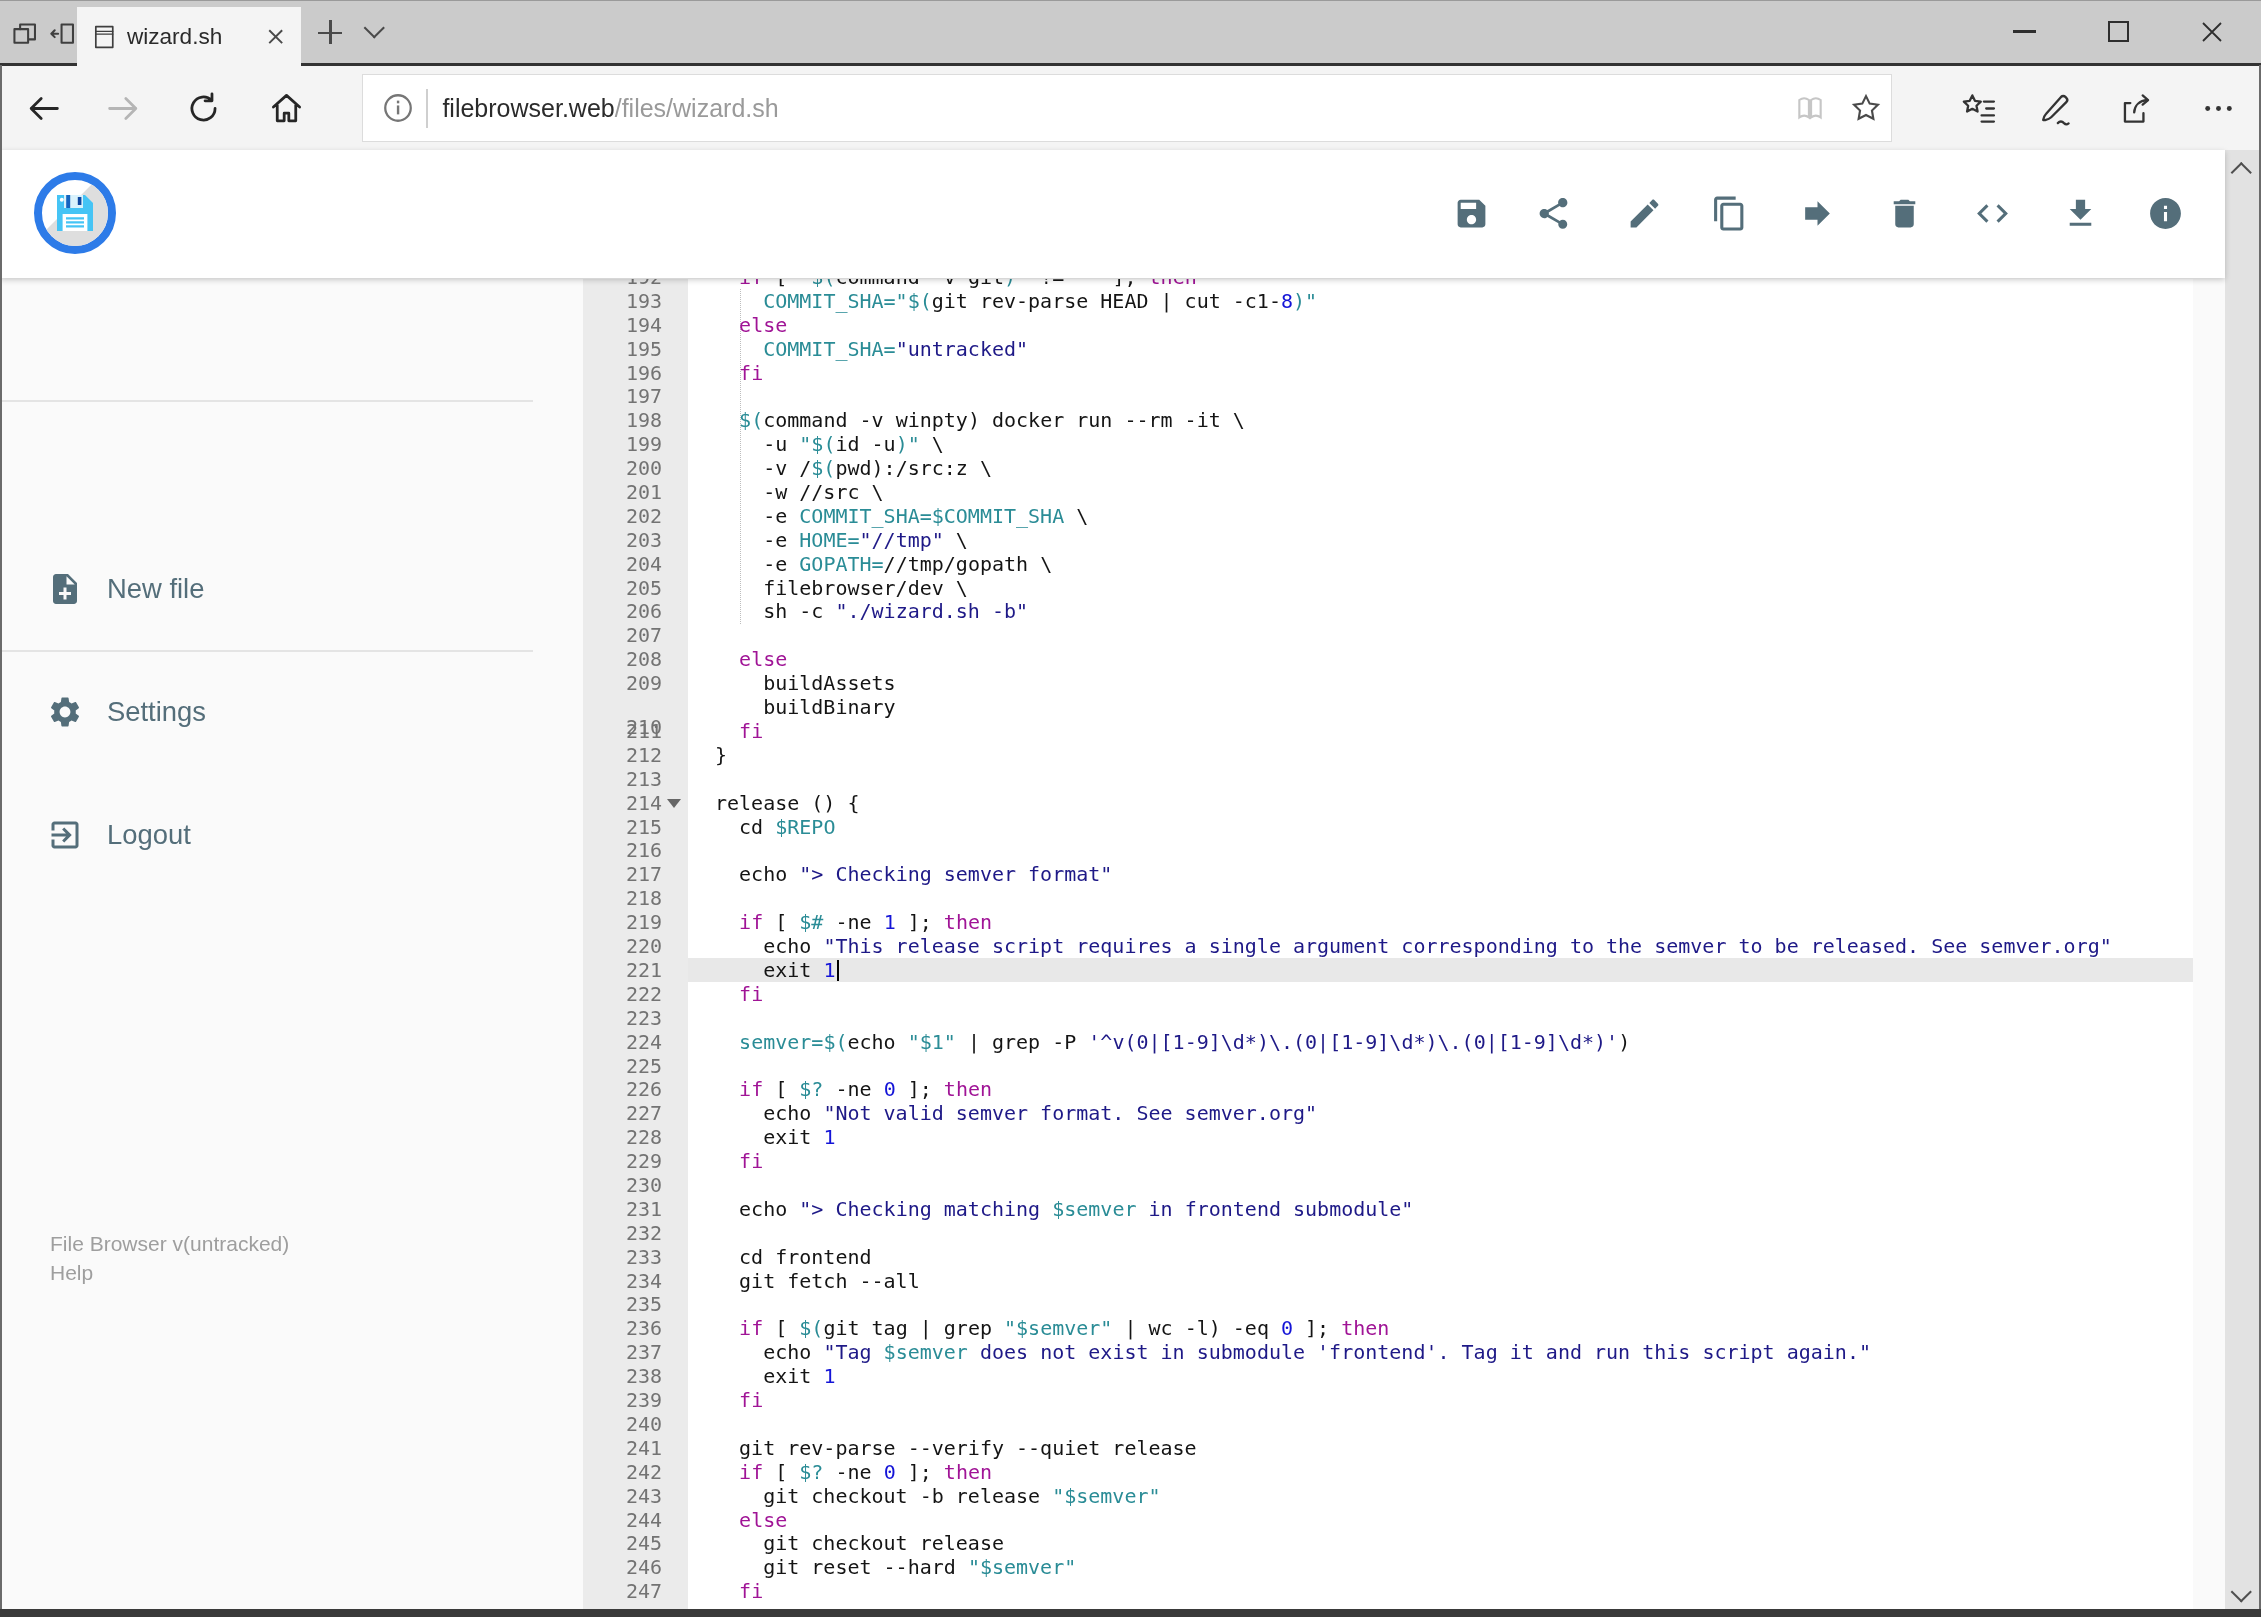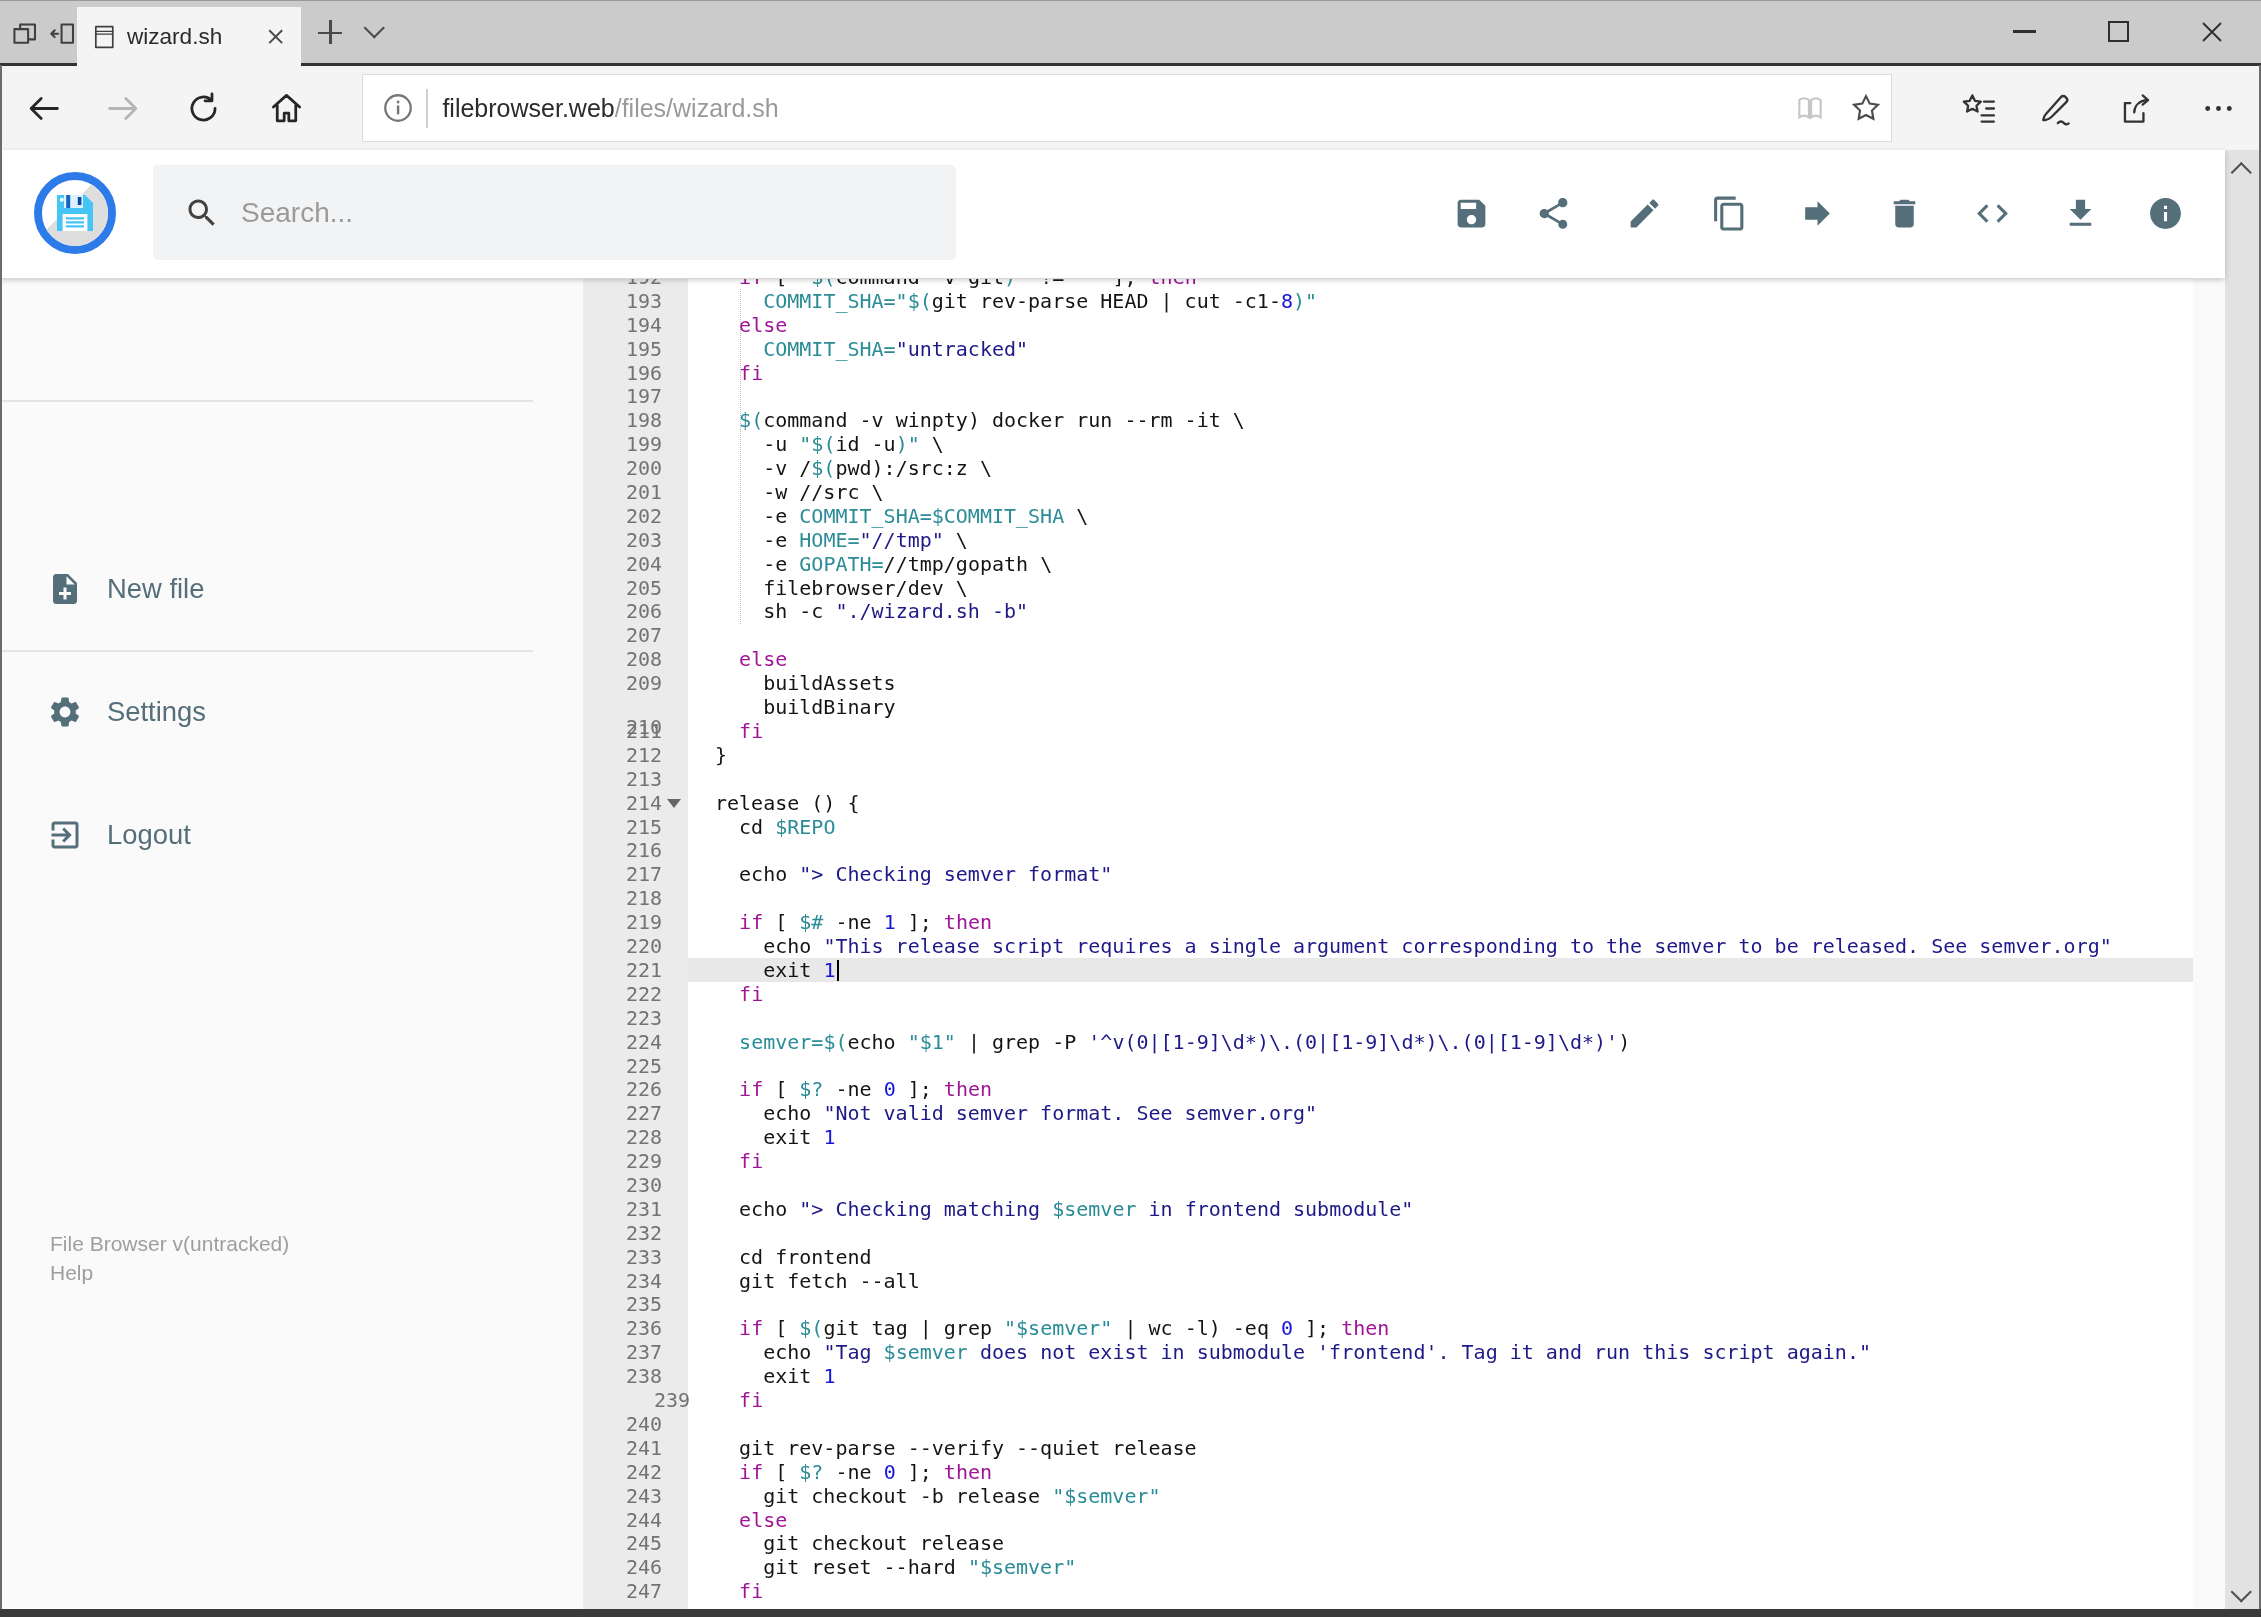--- a/index.html
+++ b/index.html
@@ -211,26 +211,20 @@
     <div class="shadow"></div>
     <svg width="48" height="48" viewBox="0 0 24 24">
       <path d="M3 3h14l4 4v14H3z" fill="#45c4f5"></path>
       <rect x="6.5" y="3" width="9.5" height="6.5" fill="#d9f2fc"></rect>
       <rect x="7.6" y="3" width="2" height="6.5" fill="#1565c0"></rect>
       <rect x="13.4" y="4" width="1.8" height="4" fill="#0d47a1"></rect>
       <rect x="5.8" y="12.5" width="12.4" height="8.5" fill="#ffffff"></rect>
       <path d="M7.5 14.7h9M7.5 16.7h9M7.5 18.7h9" stroke="#45c4f5" stroke-width="1.1"></path>
       <circle cx="5.4" cy="5.4" r="1" fill="#fff"></circle>
     </svg>
-  </div>
-  <div class="searchbox" style="z-index:6;">
-    <svg width="36" height="36" viewBox="0 0 24 24" fill="#424242">
-      <path d="M15.5 14h-.79l-.28-.27C15.41 12.59 16 11.11 16 9.5 16 5.91 13.09 3 9.5 3S3 5.91 3 9.5 5.91 16 9.5 16c1.61 0 3.09-.59 4.23-1.57l.27.28v.79l5 4.99L20.49 19l-4.99-5zm-6 0C7.01 14 5 11.99 5 9.5S7.01 5 9.5 5 14 7.01 14 9.5 11.99 14 9.5 14z"></path>
-    </svg>
-    <input type="text" placeholder="Search..." style="">
   </div>
   <div id="toolbar" style="position:absolute; top:0; left:0; z-index:6;">
       <div class="tool-btn" style="left: 1450px;">
         <svg width="37" height="37" viewBox="0 0 24 24">
           <path d="M17 3H5c-1.11 0-2 .9-2 2v14c0 1.1.89 2 2 2h14c1.1 0 2-.9 2-2V7l-4-4zm-5 16c-1.66 0-3-1.34-3-3s1.34-3 3-3 3 1.34 3 3-1.34 3-3 3zm3-10H5V5h10v4z" fill="#546e7a" fill-rule="evenodd"></path>
         </svg>
       </div>
       <div class="tool-btn" style="left: 1532px;">
         <svg width="37" height="37" viewBox="0 0 24 24">
           <path d="M18 16.08c-.76 0-1.44.3-1.96.77L8.91 12.7c.05-.23.09-.46.09-.7s-.04-.47-.09-.7l7.05-4.11c.54.5 1.25.81 2.04.81 1.66 0 3-1.34 3-3s-1.34-3-3-3-3 1.34-3 3c0 .24.04.47.09.7L8.04 9.81C7.5 9.31 6.79 9 6 9c-1.66 0-3 1.34-3 3s1.34 3 3 3c.79 0 1.5-.31 2.04-.81l7.12 4.16c-.05.21-.08.43-.08.65 0 1.61 1.31 2.92 2.92 2.92 1.61 0 2.92-1.31 2.92-2.92s-1.31-2.92-2.92-2.92z" fill="#546e7a" fill-rule="evenodd"></path>
@@ -390,21 +384,21 @@
       <div class="gnum" style="top: 990px;">234</div>
       <div class="code-line" style="top: 990px;"><span class="tk-pl">  git fetch --all</span></div>
       <div class="gnum" style="top: 1013px;">235</div>
       <div class="code-line" style="top: 1013px;"></div>
       <div class="gnum" style="top: 1037px;">236</div>
       <div class="code-line" style="top: 1037px;"><span class="tk-pl">  </span><span class="tk-kw">if</span><span class="tk-pl"> [ </span><span class="tk-vr">$(</span><span class="tk-pl">git tag | grep </span><span class="tk-vr">"$semver"</span><span class="tk-pl"> | wc -l) -eq </span><span class="tk-nm">0</span><span class="tk-pl"> ]; </span><span class="tk-kw">then</span></div>
       <div class="gnum" style="top: 1061px;">237</div>
       <div class="code-line" style="top: 1061px;"><span class="tk-pl">    echo </span><span class="tk-st">"Tag </span><span class="tk-vr">$semver</span><span class="tk-st"> does not exist in submodule 'frontend'. Tag it and run this script again."</span></div>
       <div class="gnum" style="top: 1085px;">238</div>
       <div class="code-line" style="top: 1085px;"><span class="tk-pl">    exit </span><span class="tk-nm">1</span></div>
-      <div class="gnum" style="top: 1109px; margin-left: 28px;">239</div>
+      <div class="gnum" style="top: 1109px;">239</div>
       <div class="code-line" style="top: 1109px;"><span class="tk-pl">  </span><span class="tk-kw">fi</span></div>
       <div class="gnum" style="top: 1133px;">240</div>
       <div class="code-line" style="top: 1133px;"></div>
       <div class="gnum" style="top: 1157px;">241</div>
       <div class="code-line" style="top: 1157px;"><span class="tk-pl">  git rev-parse --verify --quiet release</span></div>
       <div class="gnum" style="top: 1181px;">242</div>
       <div class="code-line" style="top: 1181px;"><span class="tk-pl">  </span><span class="tk-kw">if</span><span class="tk-pl"> [ </span><span class="tk-vr">$?</span><span class="tk-pl"> -ne </span><span class="tk-nm">0</span><span class="tk-pl"> ]; </span><span class="tk-kw">then</span></div>
       <div class="gnum" style="top: 1205px;">243</div>
       <div class="code-line" style="top: 1205px;"><span class="tk-pl">    git checkout -b release </span><span class="tk-vr">"$semver"</span></div>
       <div class="gnum" style="top: 1229px;">244</div>

